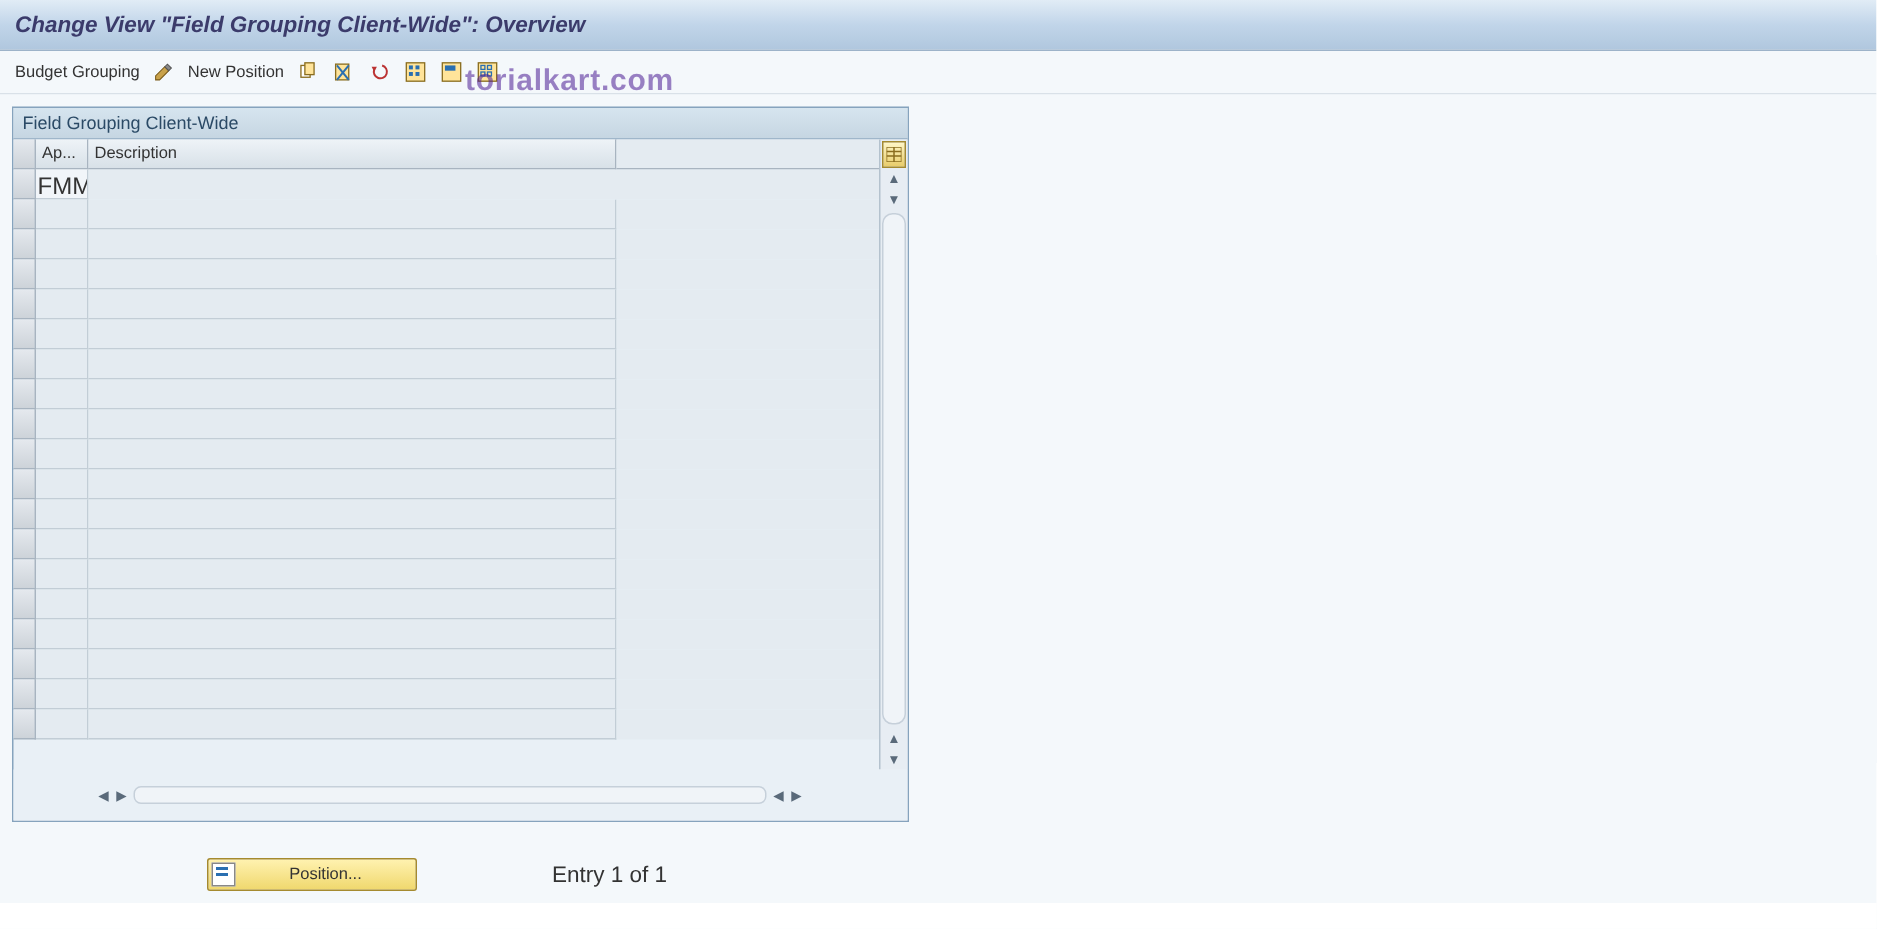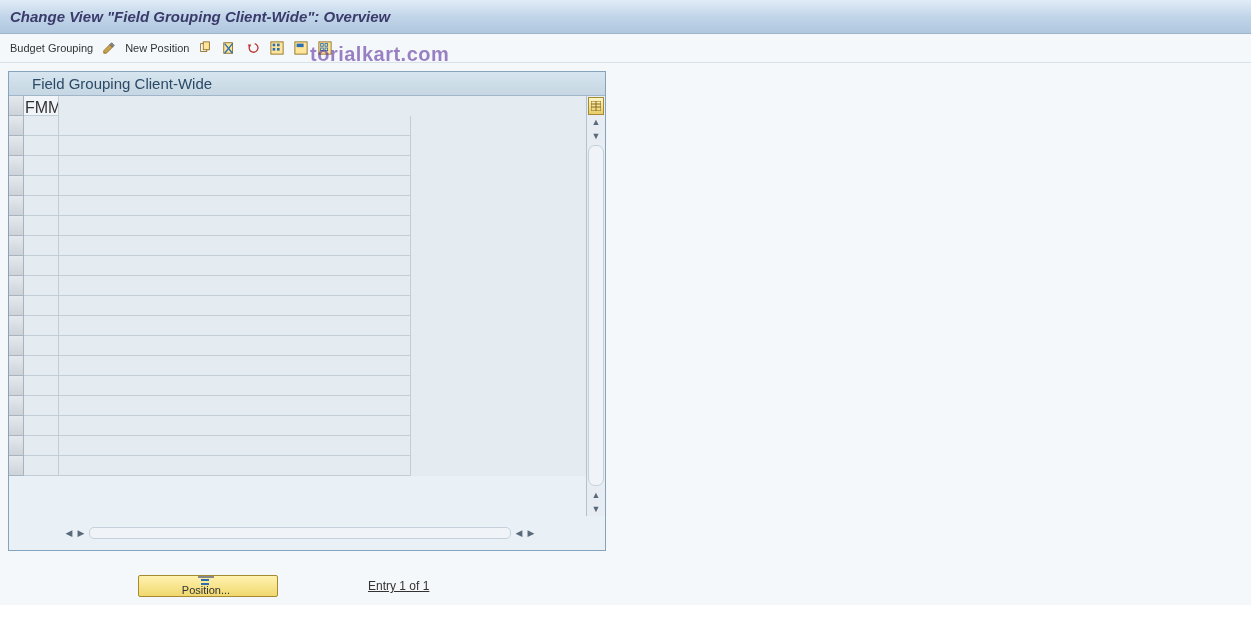--- a/index.html
+++ b/index.html
@@ -70,22 +70,22 @@
   }
 
   .panel {
     border: 1px solid #86a3bd;
     width: 596px;
     background: #e9f0f6;
   }
 
   .panel-header {
     background: linear-gradient(to bottom, #d6e5ef, #c6d6e2);
-    padding: 3px 23px;
-    font-size: 15px;
+    padding: 3px 6px;
+    font-size: 12px;
     color: #2b4a66;
     border-bottom: 1px solid #9fb6ca;
   }
 
   .grid-wrap {
     display: flex;
     flex-direction: column;
   }
 
   .grid-header-row {
@@ -218,39 +218,37 @@
     display: inline-flex;
     align-items: center;
     height: 20px;
     background: linear-gradient(to bottom, #fff2b0, #f0d86e);
     border: 1px solid #a58a2f;
     border-radius: 2px;
     padding: 0 6px 0 2px;
     cursor: pointer;
     gap: 6px;
     min-width: 130px;
-    flex-direction: column;
   }
   .position-btn .pb-icon {
     width: 14px;height:14px;display:inline-block;background:#fff;border:1px solid #888;position:relative;
   }
   .position-btn .pb-icon::after{
     content:"";position:absolute;left:2px;top:6px;width:8px;height:2px;background:#2a6fb1;
   }
   .position-btn .pb-icon::before{
     content:"";position:absolute;left:2px;top:2px;width:8px;height:2px;background:#2a6fb1;
   }
   .position-btn .pb-label {
     flex:1;text-align:center;font-size:11px;color:#333;
   }
 
   .entry-text {
-    font-size: 12px;
+    font-size: 15px;
     color: #333;
-    text-decoration: underline;
   }
 </style>
 </head>
 <body>
 
 <div class="title-bar">Change View "Field Grouping Client-Wide": Overview</div>
 
 <div class="toolbar">
   <span class="text-item">Budget Grouping</span>
 
@@ -311,20 +309,26 @@
 <div class="watermark">torialkart.com</div>
 
 <div class="content-area">
   <div class="panel">
     <div class="panel-header">Field Grouping Client-Wide</div>
 
     <div class="grid-wrap">
       <div style="display:flex;">
         <div style="flex:1;">
 
+          <div class="grid-header-row">
+            <div class="row-selector"></div>
+            <div class="col-header col-app">Ap...</div>
+            <div class="col-header col-desc">Description</div>
+            <div class="spacer-area" style="border-bottom:1px solid #a8b4c0;"></div>
+          </div>
 
           <div class="data-row">
             <div class="row-selector"></div>
             <div class="data-cell app-cell col-app">FMME</div>
             <div class="spacer-area"></div>
           </div>
 
           <div id="empty-rows">
               <div class="data-row">
                 <div class="row-selector"></div>

